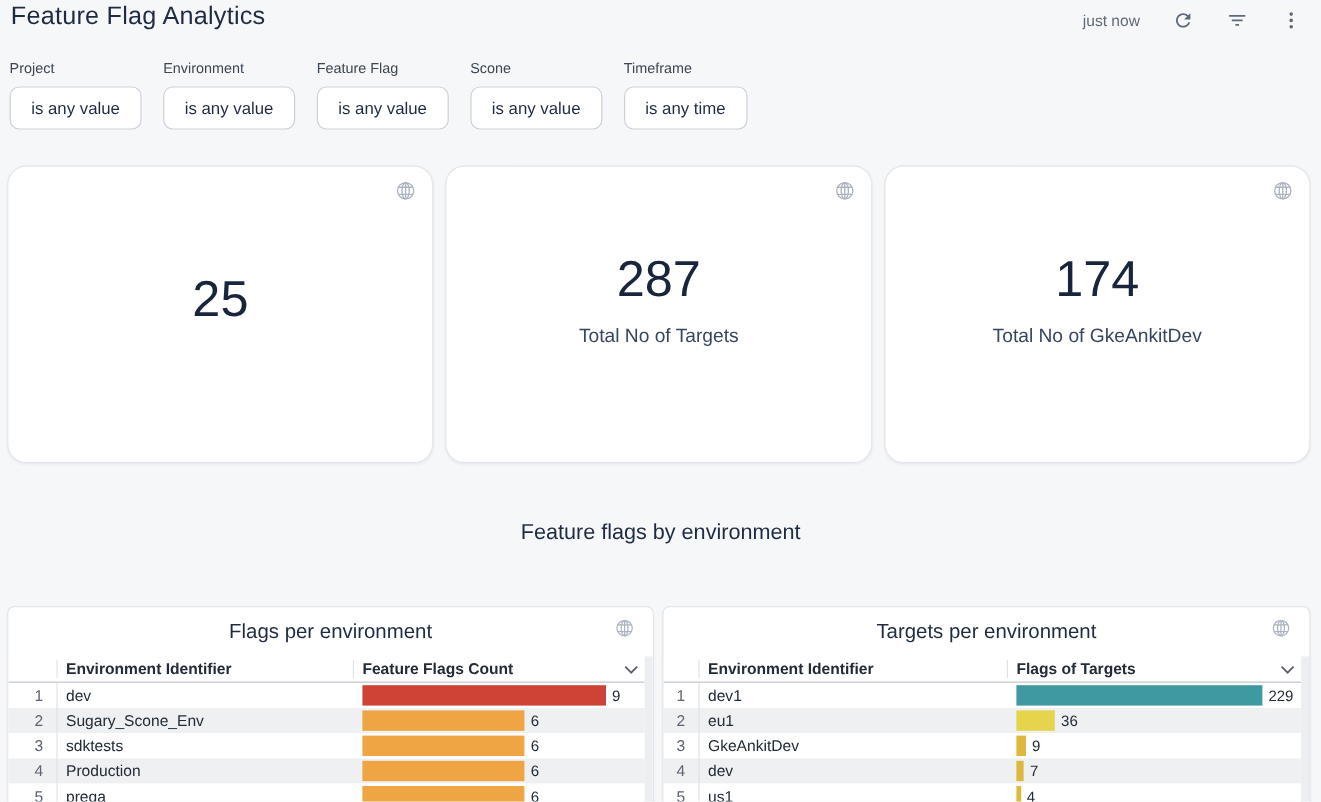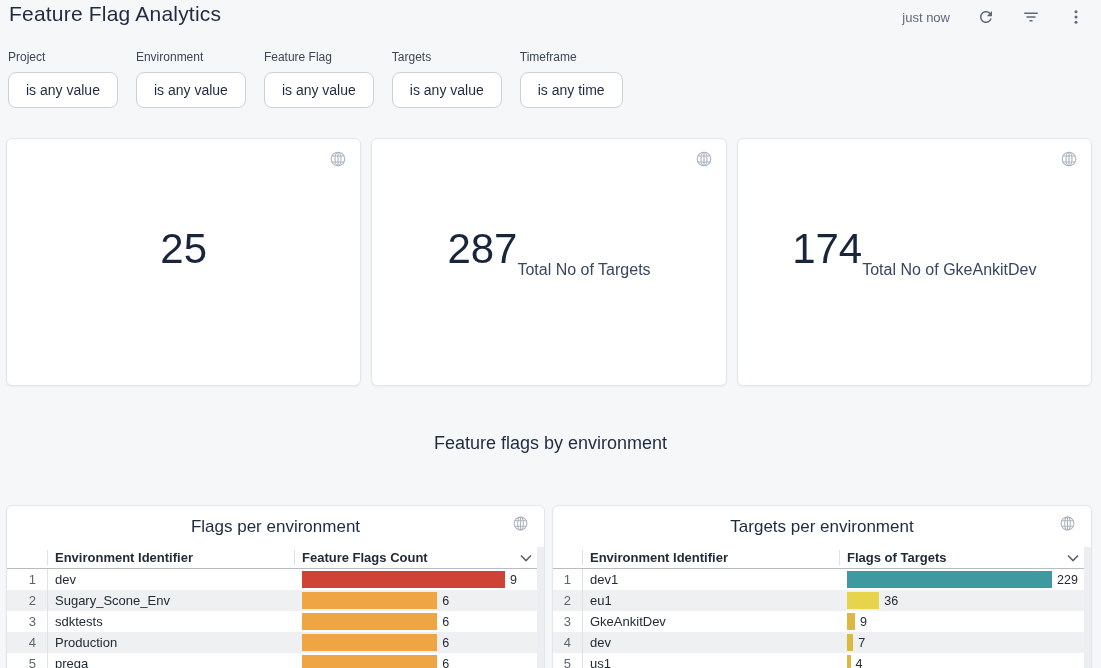--- a/index.html
+++ b/index.html
@@ -23,23 +23,23 @@
   .filter-control {
     height:36px; min-width:100px; background:#fff;
     border:1px solid #ccd1d8; border-radius:8px;
     display:flex; align-items:center; justify-content:center;
     padding:12px 17px; font-size:14px; color:#1e2b41; cursor:pointer;
   }
   
   .kpis { position:absolute; left:6px; top:138px; width:1086px; height:248px; display:flex; gap:10px; }
   .kpi-card {
     flex:1; position:relative; background:#fff;
-    border:1px solid #e3e6ea; border-radius:6px;
+    border:1px solid #e3e6ea; border-radius:16px;
     box-shadow:0 1px 2px rgba(26,34,48,.05);
-    display:flex; flex-direction:row; align-items:center; justify-content:center;
+    display:flex; flex-direction:column; align-items:center; justify-content:center;
   }
   .kpi-value { font-size:42px; color:#19253a; margin-top:-26px; }
   .kpi-label { font-size:16px; color:#394661; margin-top:15px; }
   .globe-icon { position:absolute; top:11px; right:13px; width:18px; height:18px; }
   .globe-icon svg { width:100%; height:100%; }
   
   .section-title { position:absolute; top:433px; left:0; width:100%; text-align:center; font-size:18px; font-weight:500; color:#1e2b41; }
   
   .widget {
     position:absolute; top:505px; height:172px; background:#fff;
@@ -100,21 +100,21 @@
   </div>
   <div class="filter">
     <div class="filter-label">Environment</div>
     <div class="filter-control">is any value</div>
   </div>
   <div class="filter">
     <div class="filter-label">Feature Flag</div>
     <div class="filter-control">is any value</div>
   </div>
   <div class="filter">
-    <div class="filter-label">Targets</div>
+    <div class="filter-label">Scone</div>
     <div class="filter-control">is any value</div>
   </div>
   <div class="filter">
     <div class="filter-label">Timeframe</div>
     <div class="filter-control">is any time</div>
   </div>
 </div>
 
 <div class="kpis">
   <div class="kpi-card">

